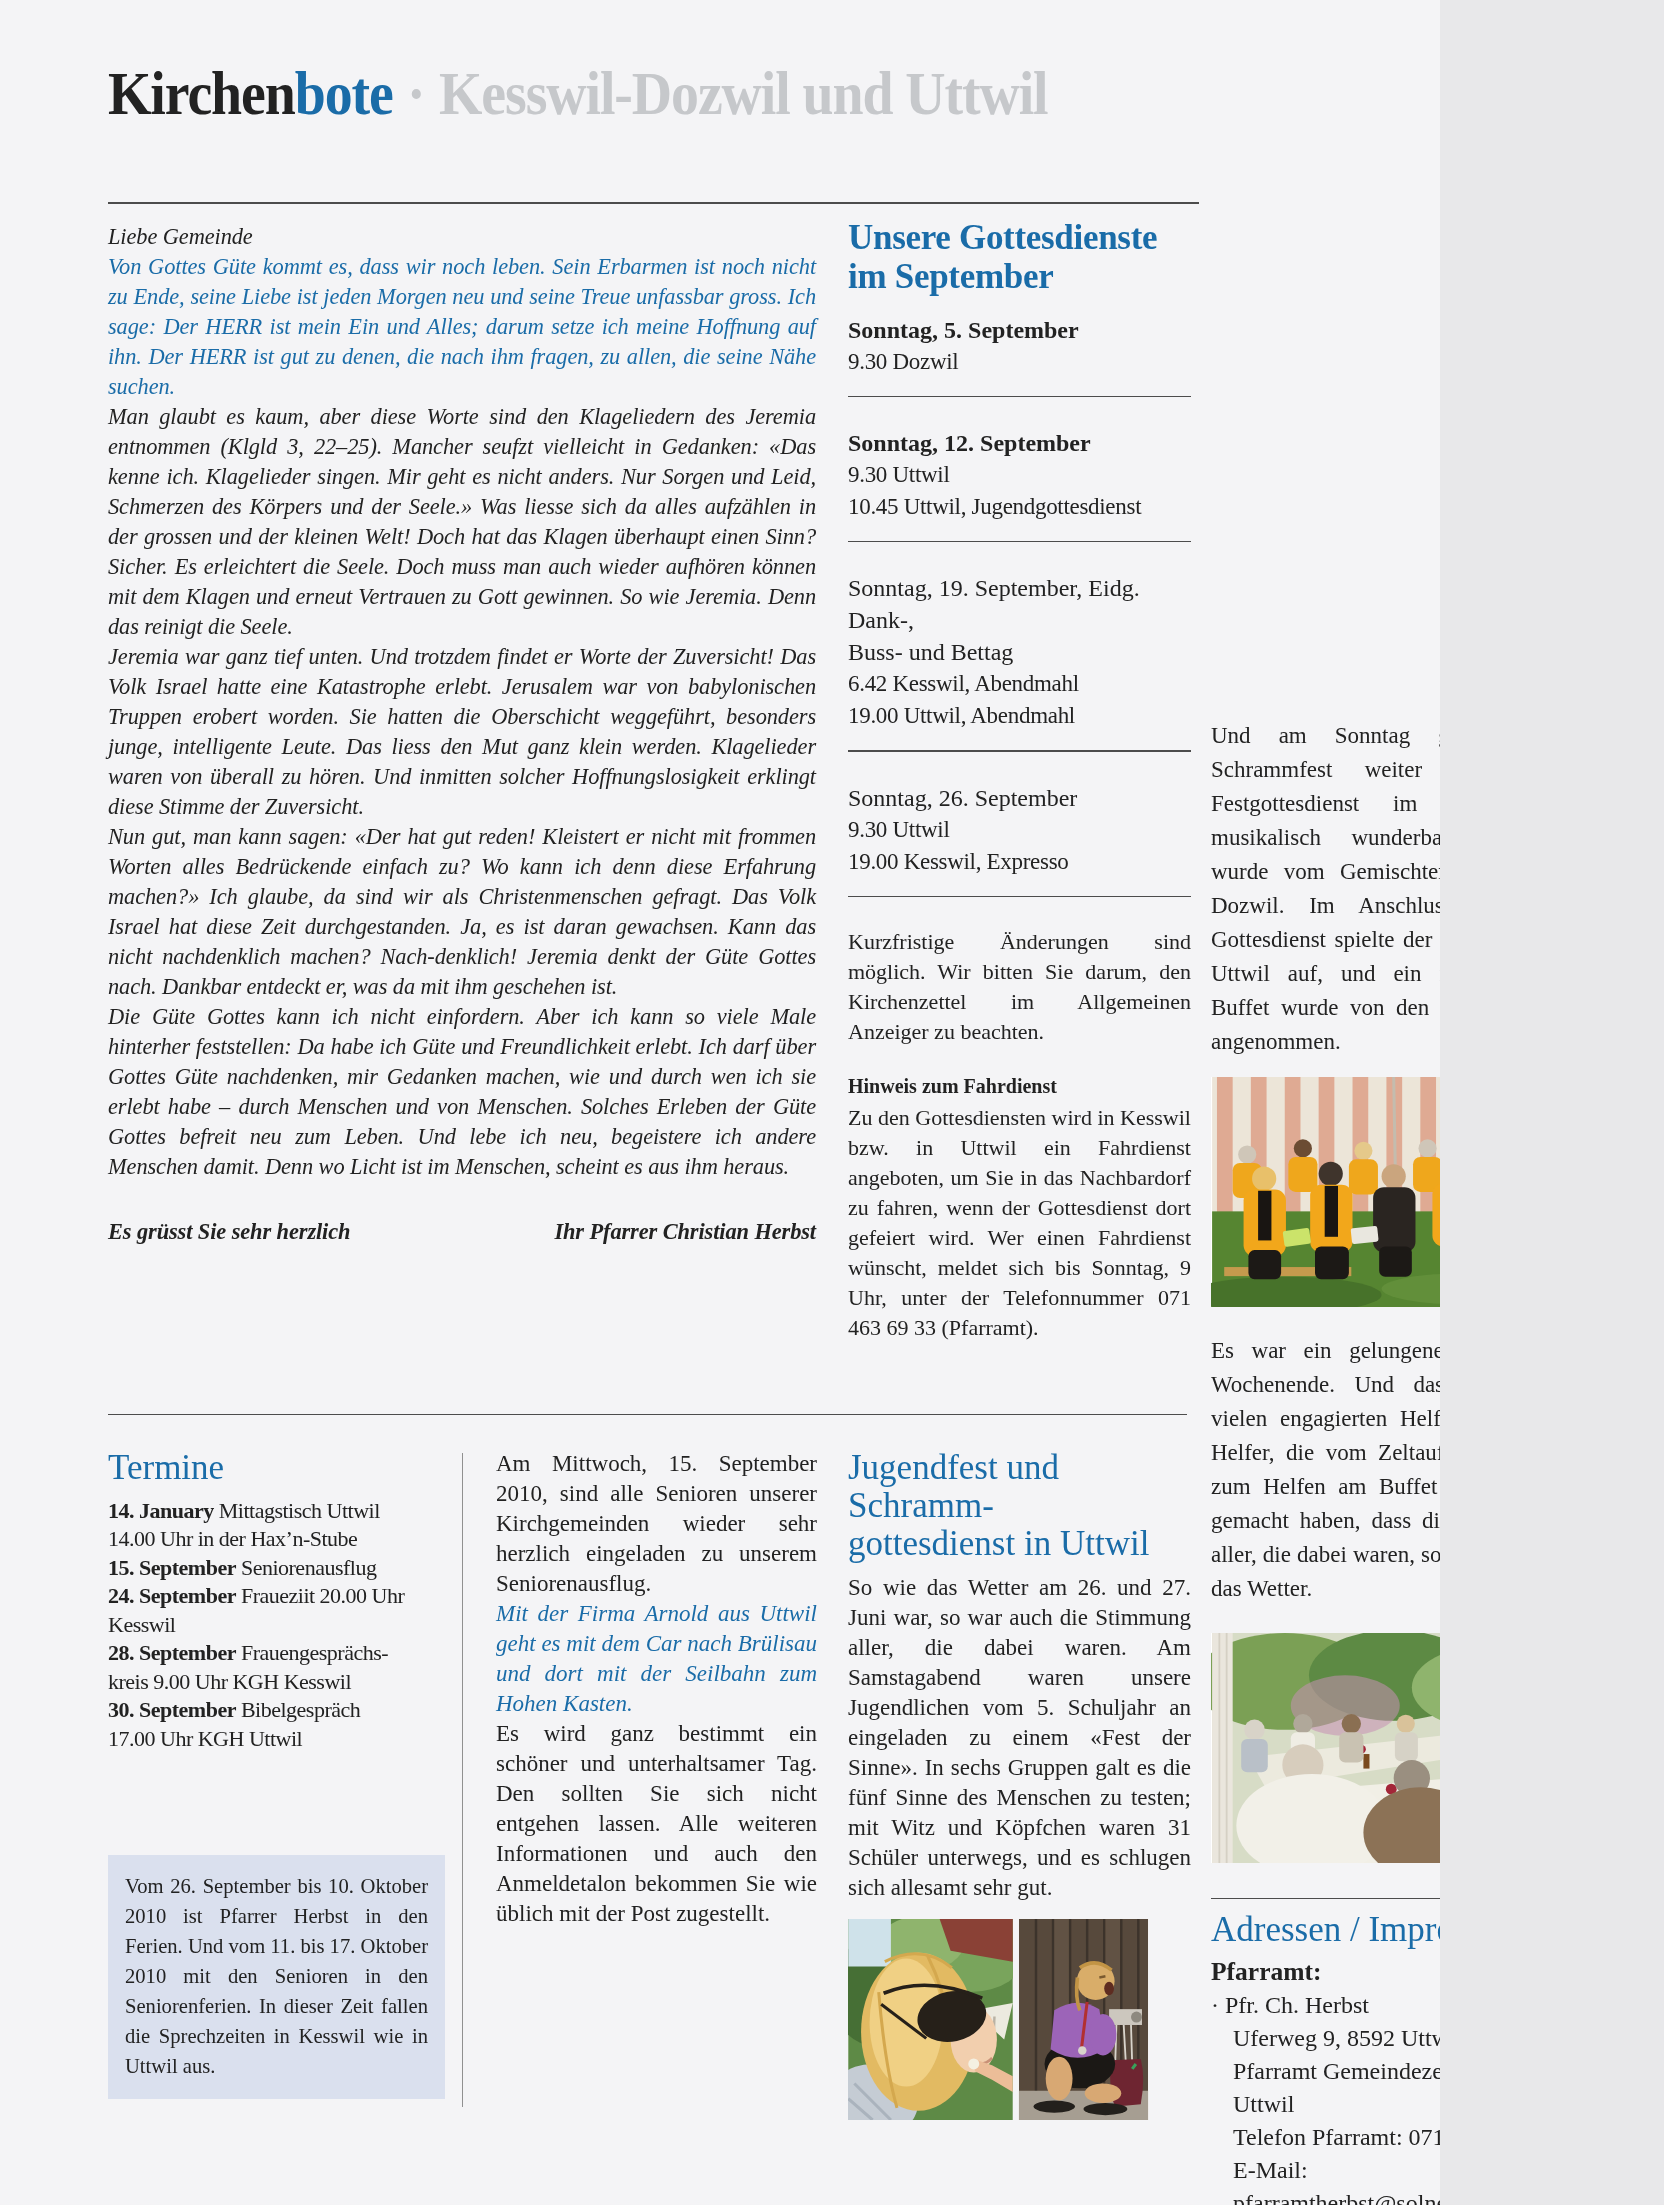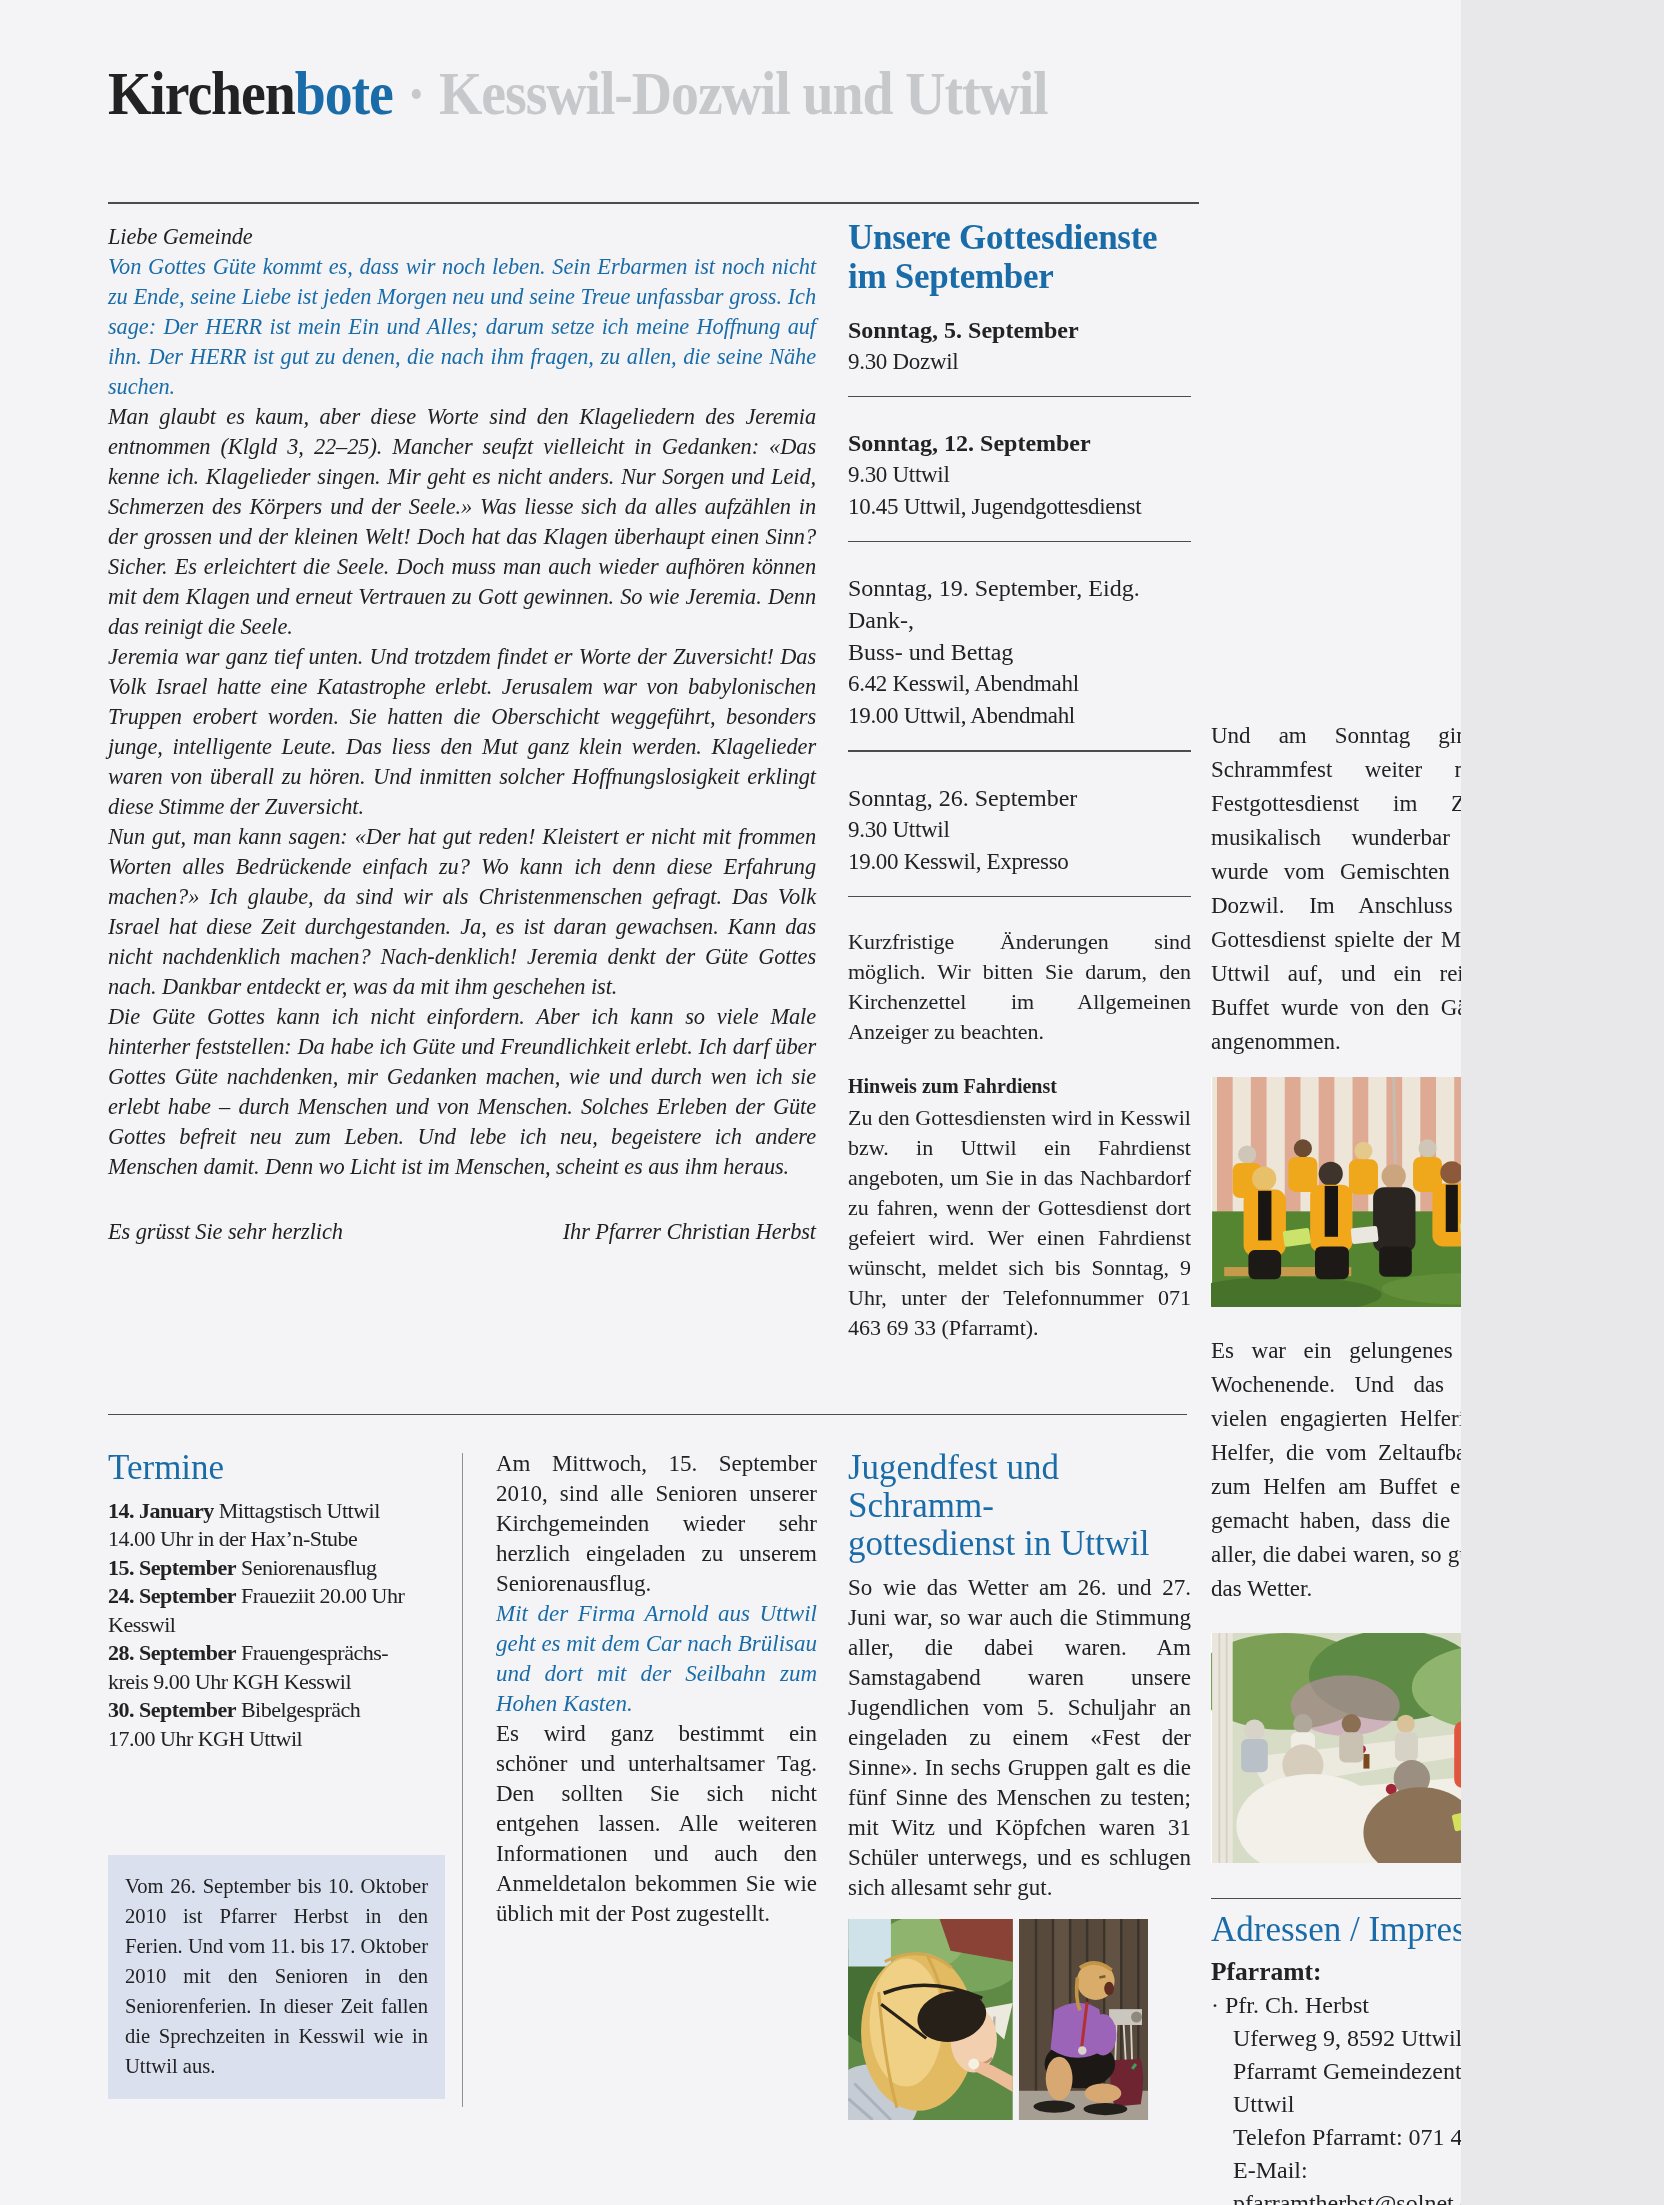--- a/index.html
+++ b/index.html
@@ -1,41 +1,40 @@
 <!DOCTYPE html>
 <html lang="de" style="--accent-blue: #1a6ca8; --masthead-gray: #c6c8cb; --text: #222222; --rule: #4c4c4c; --ferien-box-bg: #dae0ee;font-size:9.7px"><head>
 <meta charset="utf-8">
 <style>
   html,body{margin:0;padding:0;background:#e8e8ea;}
   #page{
     position:relative;width:1440px;height:2205px;background:#f4f4f6;
     font-family:"Liberation Serif","DejaVu Serif",serif;color:var(--text,#222);
     overflow:hidden;
-    padding-left:21px;
   }
   
   .masthead{
     position:absolute;left:108px;top:58px;font-size:62px;font-weight:bold;
     letter-spacing:-1.2px;transform:scaleX(.9);transform-origin:0 0;white-space:nowrap;
   }
   .masthead .blue{color:var(--accent-blue,#1a6ca8);}
   .masthead .gray{color:var(--masthead-gray,#c6c8cb);}
   .masthead .sep{margin:0 16px;}
   .masthead-rule{position:absolute;left:108px;top:202px;width:1091px;height:1.8px;background:var(--rule,#4c4c4c);}
   .mid-rule{position:absolute;left:108px;top:1414px;width:1079px;height:1.2px;background:var(--rule,#4c4c4c);}
   .vrule{position:absolute;left:462px;top:1453px;width:1.2px;height:654px;background:#909090;}
 
   .col{position:absolute;}
 
   
   .letter{left:108px;top:222px;width:708px;font-style:italic;font-size:22.4px;line-height:30px;
           text-align:justify;letter-spacing:-0.1px;hyphens:auto;-webkit-hyphens:auto;}
   .letter p{margin:0;}
   .letter .lead{color:var(--accent-blue,#1a6ca8);}
-  .signoff{display:flex;justify-content:space-between;margin-top:35px;}
+  .signoff{display:flex;justify-content:space-between;margin-top:35px;font-weight:bold;}
 
   
   .services{left:848px;top:218px;width:343px;}
   .services h2{margin:0 0 18px 0;font-size:35px;line-height:39px;color:var(--accent-blue,#1a6ca8);
                white-space:pre-line;font-weight:bold;letter-spacing:-0.3px;}
   .s-date{font-size:24px;line-height:32px;white-space:pre-line;}
   .s-date.bold{font-weight:bold;}
   .s-time{font-size:23px;line-height:32px;letter-spacing:-0.3px;white-space:nowrap;}
   .s-rule{height:1.2px;background:var(--rule,#4c4c4c);margin:18px 0 30px;}
   .s-note{font-size:22px;line-height:30px;text-align:justify;margin:0;hyphens:auto;-webkit-hyphens:auto;}

